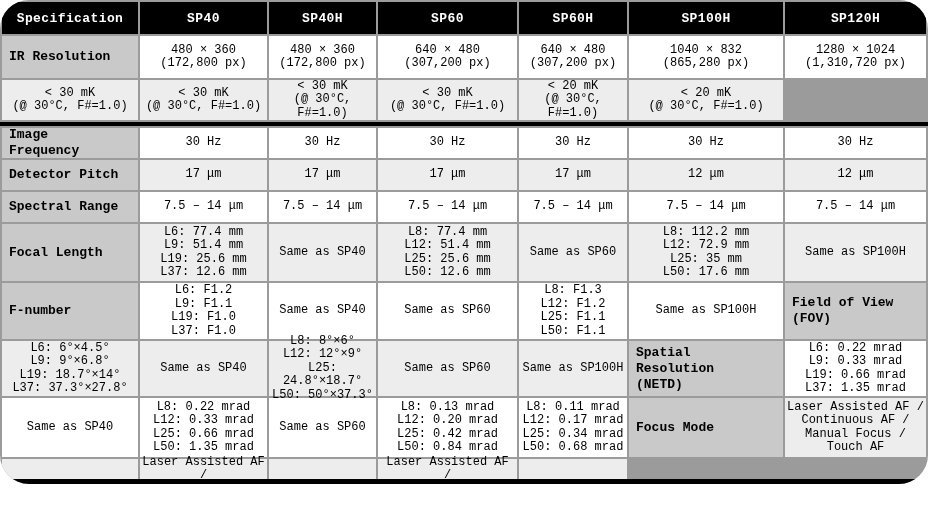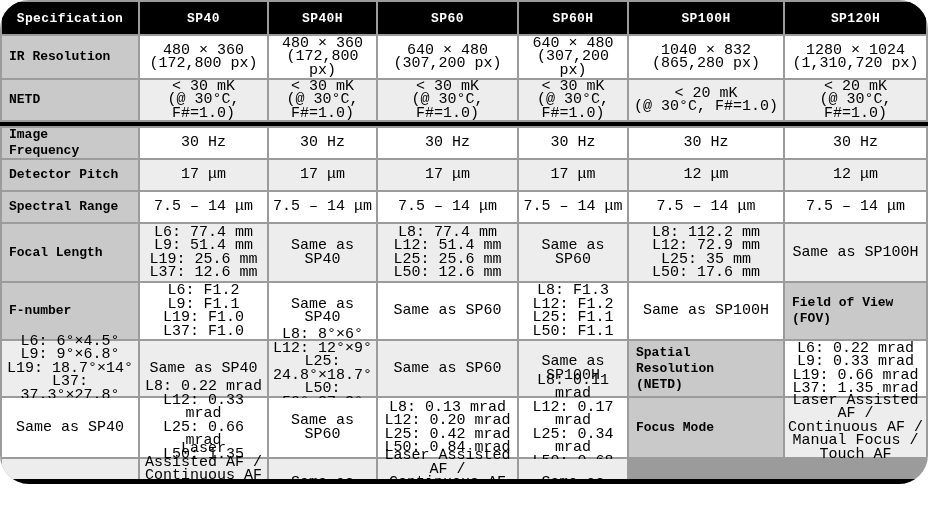--- a/index.html
+++ b/index.html
@@ -26,21 +26,21 @@
   }
   .lcell {
     background: var(--label_bg, #c9c9c9);
     font-weight: bold; font-size: 13px; line-height: 16px;
     display: flex; align-items: center;
     padding-left: 7px; padding-right: 12px;
     white-space: pre-line;
   }
   .vcell {
     background: var(--row_bg, #fff);
-    font-size: 15px; line-height: 13.5px;
+    font-size: 12px; line-height: 13.5px;
     display: flex; align-items: center; justify-content: center;
     text-align: center; white-space: pre-line; padding: 12px 2px;
   }
   .vcell.alt { background: var(--row_alt_bg, #ededed); }
   .separator { grid-column: 1 / -1; background: #000; margin: 0 -2px; }
   #bottom-bar {
     position: absolute; left: 0; right: 0; bottom: 0;
     height: 5px; background: #000;
   }
 </style>
@@ -62,21 +62,20 @@
       <div class="vcell">480 × 360
 (172,800 px)</div>
       <div class="vcell">640 × 480
 (307,200 px)</div>
       <div class="vcell">640 × 480
 (307,200 px)</div>
       <div class="vcell">1040 × 832
 (865,280 px)</div>
       <div class="vcell">1280 × 1024
 (1,310,720 px)</div>
-      <div class="lcell">NETD</div>
       <div class="vcell alt">&lt; 30 mK
 (@ 30°C, F#=1.0)</div>
       <div class="vcell alt">&lt; 30 mK
 (@ 30°C, F#=1.0)</div>
       <div class="vcell alt">&lt; 30 mK
 (@ 30°C, F#=1.0)</div>
       <div class="vcell alt">&lt; 30 mK
 (@ 30°C, F#=1.0)</div>
       <div class="vcell alt">&lt; 20 mK
 (@ 30°C, F#=1.0)</div>

